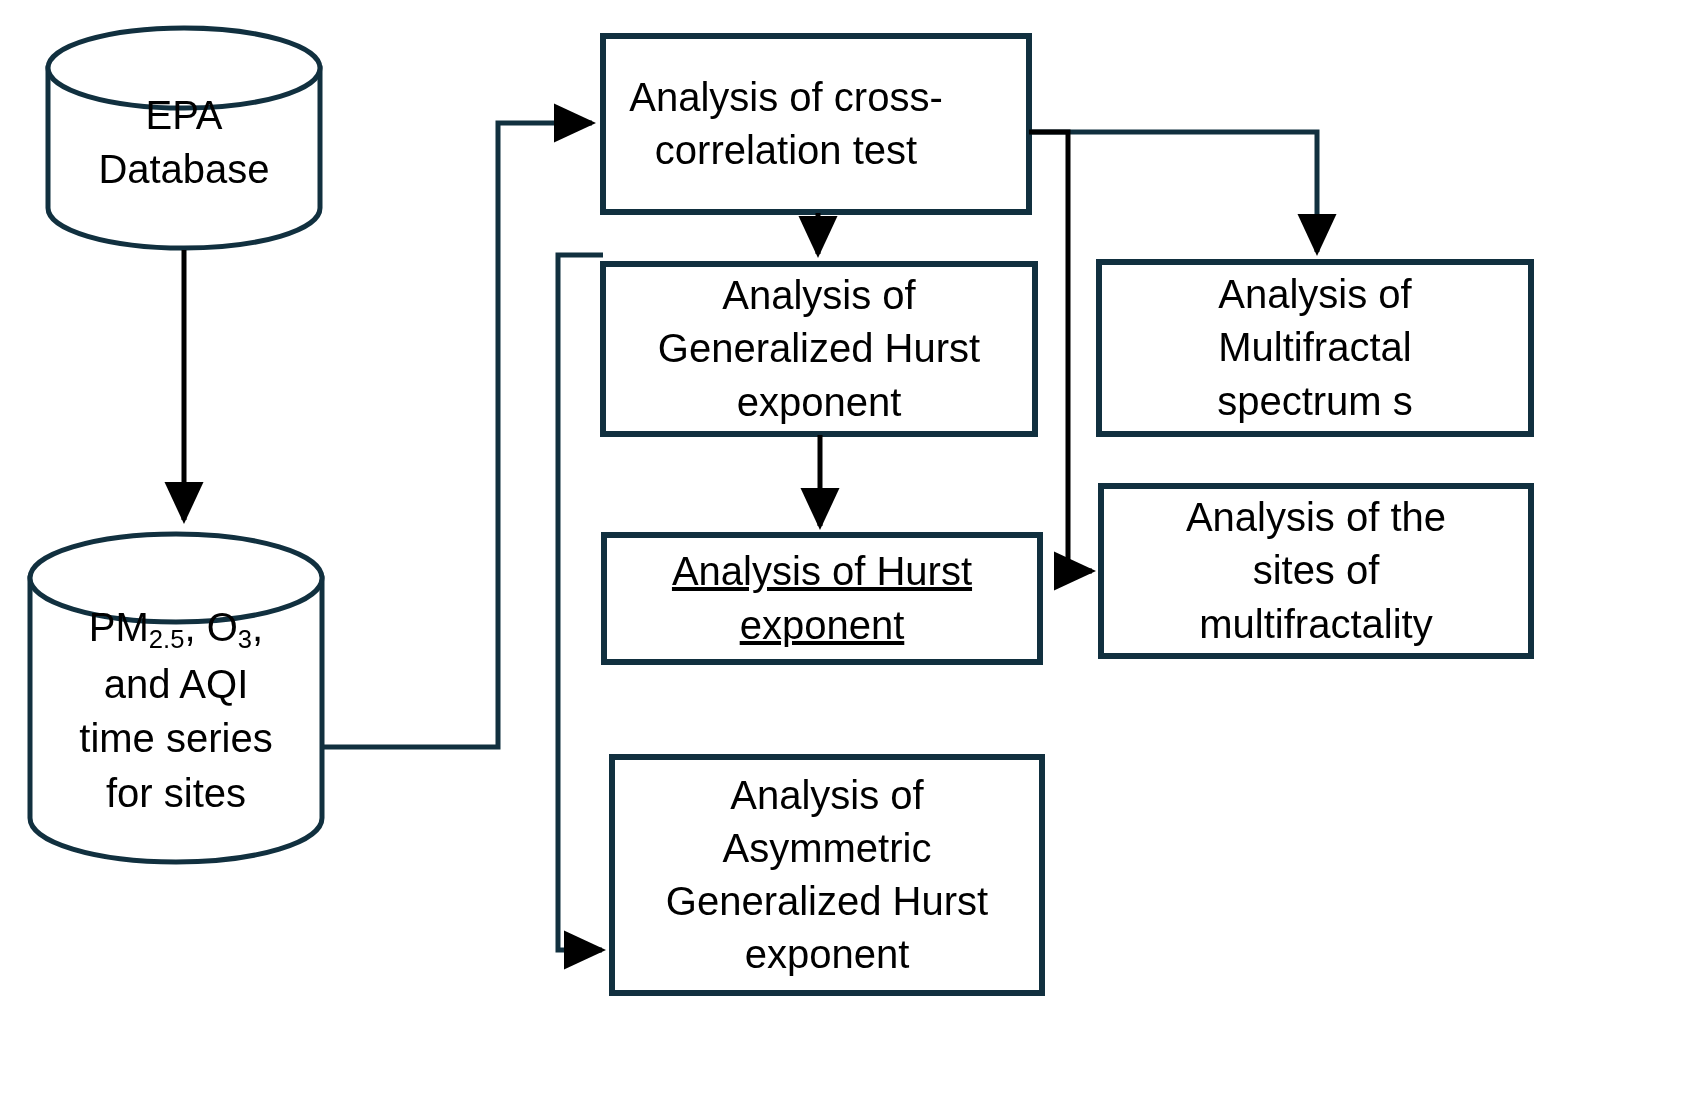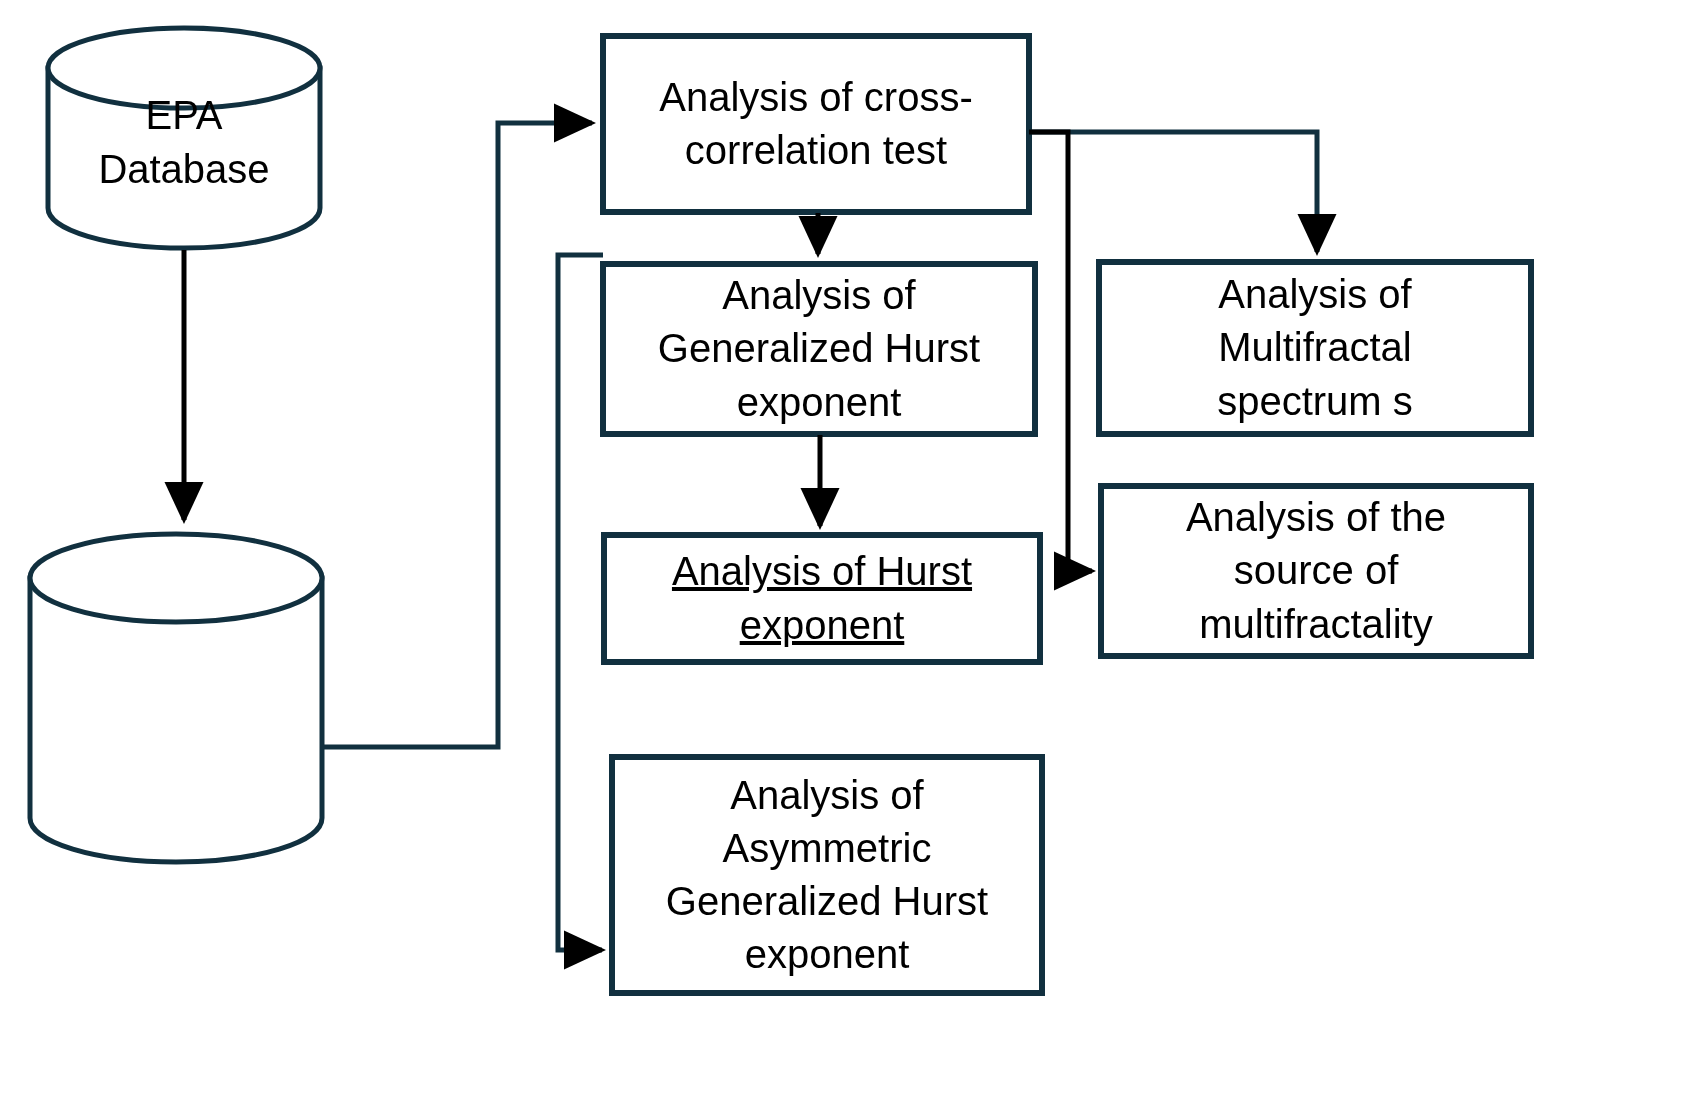--- a/index.html
+++ b/index.html
@@ -89,37 +89,40 @@
     <path d="M1029,132 L1317,132 L1317,252" fill="none" stroke="#11303f" stroke-width="5" marker-end="url(#arrowhead)"></path>
 
     <path d="M1029,132 L1068,132 L1068,571 L1092,571" fill="none" stroke="#000000" stroke-width="5" marker-end="url(#arrowhead)"></path>
 
     <path d="M603,255 L558,255 L558,950 L602,950" fill="none" stroke="#11303f" stroke-width="5" marker-end="url(#arrowhead)"></path>
   </svg>
 
   <div class="node-label cyl-label" style="left:48px; top:72px; width:272px; height:140px;">EPA
 Database</div>
 
+  <div class="node-label cyl-label" style="left:30px; top:590px; width:292px; height:240px; white-space:normal;">
+    <span>PM<sub>2.5</sub>, O<sub>3</sub>,<br>and AQI<br>time series<br>for sites</span>
+  </div>
 
-  <div class="node-label" style="left:603px; top:36px; width:426px; height:176px;">Analysis of cross-
+  <div class="node-label" style="left:573px; top:36px; width:426px; height:176px;">Analysis of cross-
 correlation test</div>
 
   <div class="node-label" style="left:603px; top:264px; width:432px; height:170px;">Analysis of
 Generalized Hurst
 exponent</div>
 
   <div class="node-label" style="left:604px; top:535px; width:436px; height:127px;text-decoration:underline;">Analysis of Hurst
 exponent</div>
 
   <div class="node-label" style="left:612px; top:757px; width:430px; height:236px;">Analysis of
 Asymmetric
 Generalized Hurst
 exponent</div>
 
   <div class="node-label" style="left:1099px; top:262px; width:432px; height:172px;">Analysis of
 Multifractal
 spectrum s</div>
 
   <div class="node-label" style="left:1101px; top:486px; width:430px; height:170px;">Analysis of the
-source of
+sites of
 multifractality</div>
 
 </div>
 
 </body></html>

